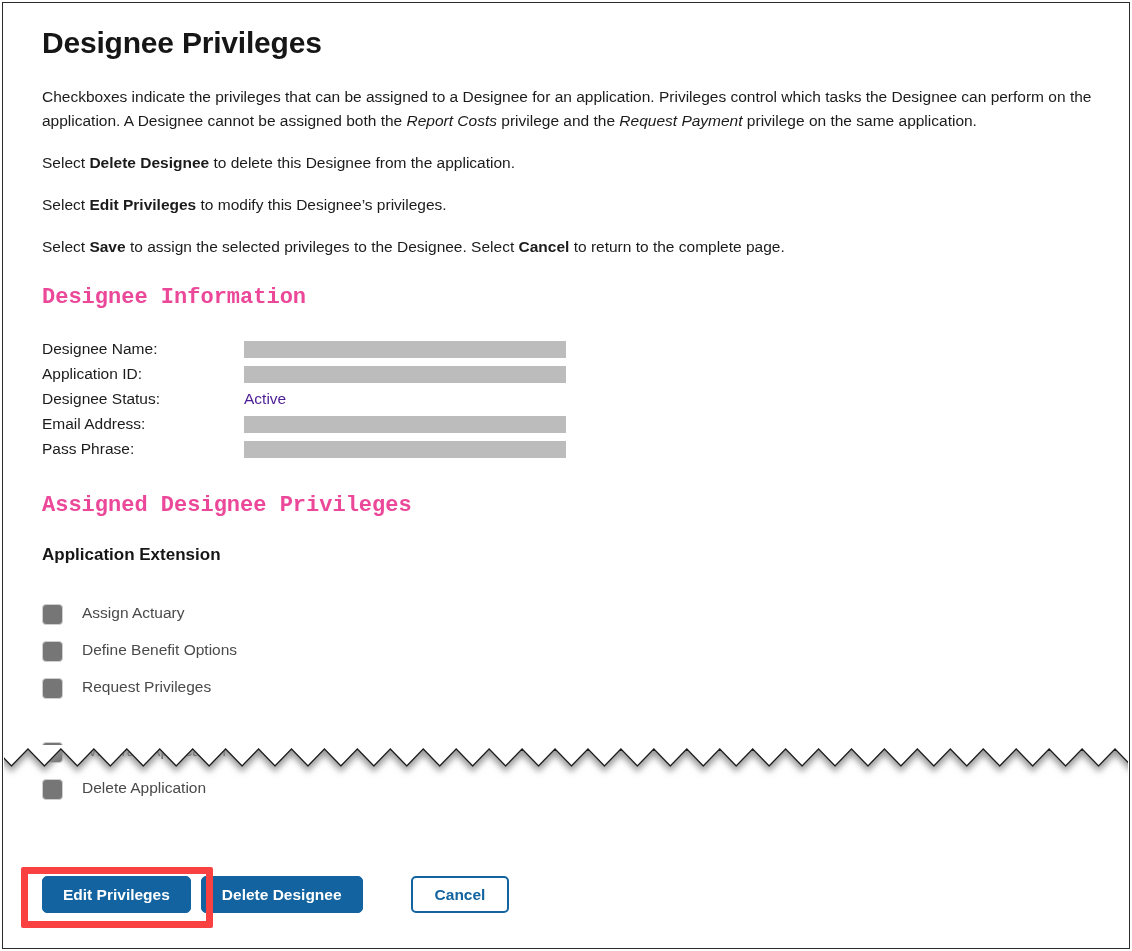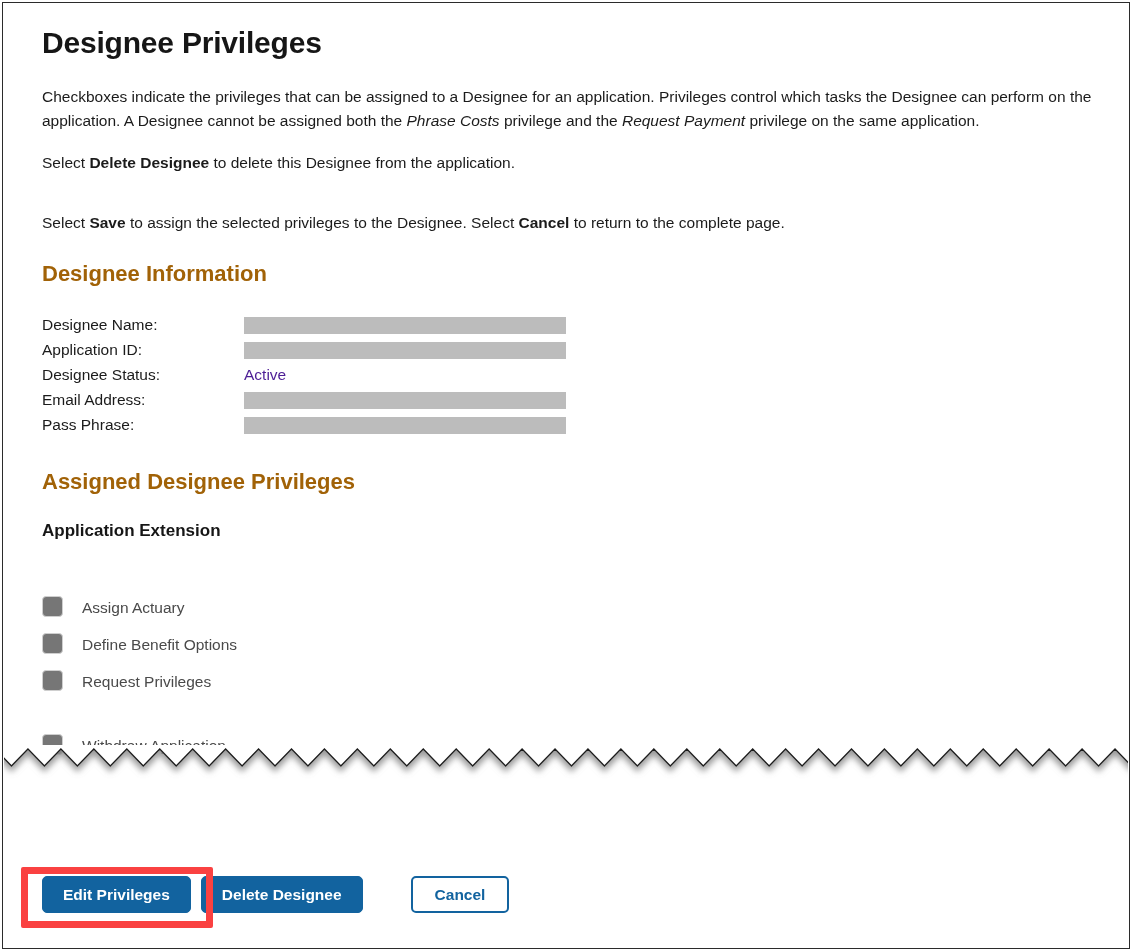--- a/index.html
+++ b/index.html
@@ -39,23 +39,24 @@
     font-size: 30px;
     font-weight: bold;
     letter-spacing: -0.2px;
     color: #161616;
     margin: 22px 0 0 0;
     line-height: 1.2;
   }
   .h2 {
     font-size: 22px;
     font-weight: bold;
-    color: #a16207;
+    color: #ec4899;
     margin: 0;
     line-height: 1.25;
+    font-family: Liberation Mono, monospace;
   }
   .h3 {
     font-size: 17px;
     font-weight: bold;
     color: #161616;
     margin: 0;
     line-height: 1.25;
   }
 
   
@@ -97,21 +98,21 @@
   .redacted {
     display: block;
     width: 322px;
     height: 17px;
     background: #bcbcbc;
   }
 
   
   .check-row {
     display: flex;
-    align-items: flex-end;
+    align-items: flex-start;
     height: 37px;
   }
   .checkbox {
     width: 21px;
     height: 21px;
     border-radius: 4px;
     background: #767676;
     border: 1px solid #cfcfcf;
     box-sizing: border-box;
     flex: 0 0 auto;
@@ -189,31 +190,34 @@
 
 <div id="page">
 
   <div id="content">
 
     <h1 class="page-title">Designee Privileges</h1>
 
     <div class="gap-intro"></div>
 
     <p class="para">
-      <span>Checkboxes indicate the privileges that can be assigned to a Designee for an application. Privileges control which tasks the Designee can perform on the application. A Designee cannot be assigned both the </span><em>Phrase Costs</em><span> privilege and the </span><em>Request Payment</em><span> privilege on the same application.</span>
+      <span>Checkboxes indicate the privileges that can be assigned to a Designee for an application. Privileges control which tasks the Designee can perform on the application. A Designee cannot be assigned both the </span><em>Report Costs</em><span> privilege and the </span><em>Request Payment</em><span> privilege on the same application.</span>
     </p>
 
     <div class="gap-sel"></div>
 
     <p class="para">
       <span>Select </span><b>Delete Designee</b><span> to delete this Designee from the application.</span>
     </p>
 
     <div class="gap-sel"></div>
 
+    <p class="para">
+      <span>Select </span><b>Edit Privileges</b><span> to modify this Designee’s privileges.</span>
+    </p>
 
     <div class="gap-sel"></div>
 
     <p class="para">
       <span>Select </span><b>Save</b><span> to assign the selected privileges to the Designee. Select </span><b>Cancel</b><span> to return to the complete page.</span>
     </p>
 
     <div style="height:25px"></div>
 
     <h2 class="h2">Designee Information</h2>
@@ -280,20 +284,24 @@
         <span class="check-label">Request Privileges</span>
       </div>
     </div>
 
     <div style="height:27px"></div>
 
     <div>
       <div class="check-row">
         <span class="checkbox"></span>
         <span class="check-label">Withdraw Application</span>
+      </div>
+      <div class="check-row">
+        <span class="checkbox"></span>
+        <span class="check-label">Delete Application</span>
       </div>
     </div>
 
   </div>
 
   <div class="tear" style="top:742px">
     <svg viewBox="0 0 1126 42" preserveAspectRatio="none" xmlns="http://www.w3.org/2000/svg">
       <defs>
         <filter id="tearShadow" x="-10%" y="-30%" width="130%" height="220%">
           <feDropShadow dx="0" dy="5" stdDeviation="3" flood-color="#8a8a8a" flood-opacity="0.85"></feDropShadow>

